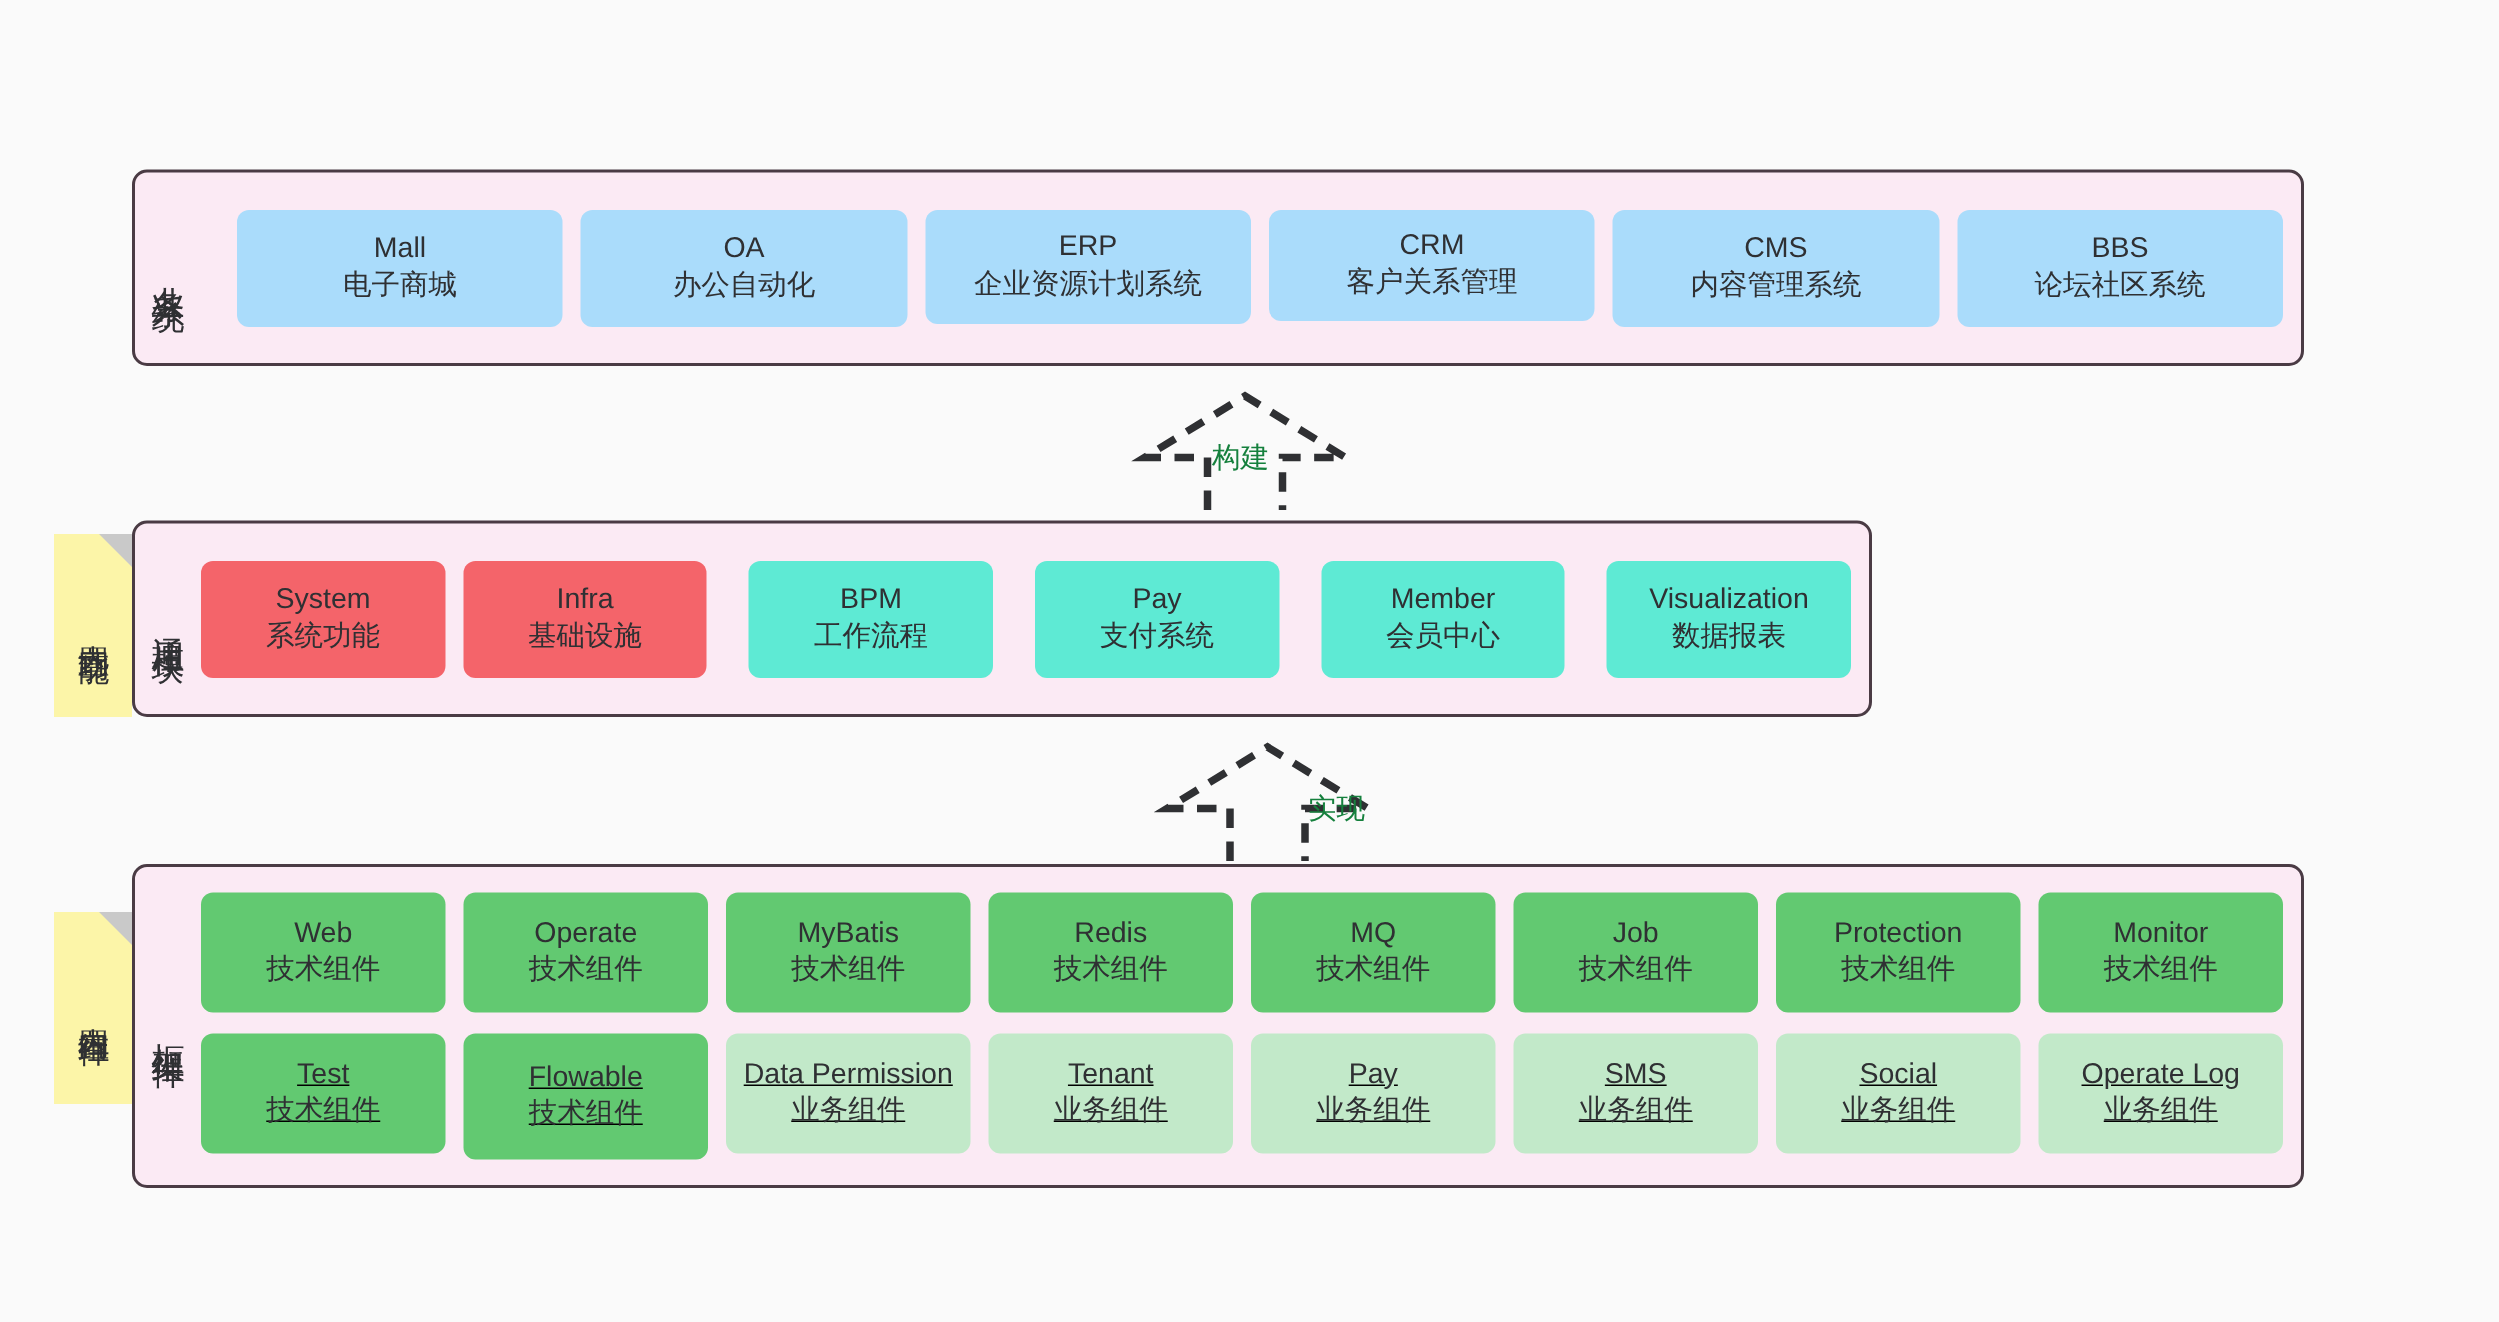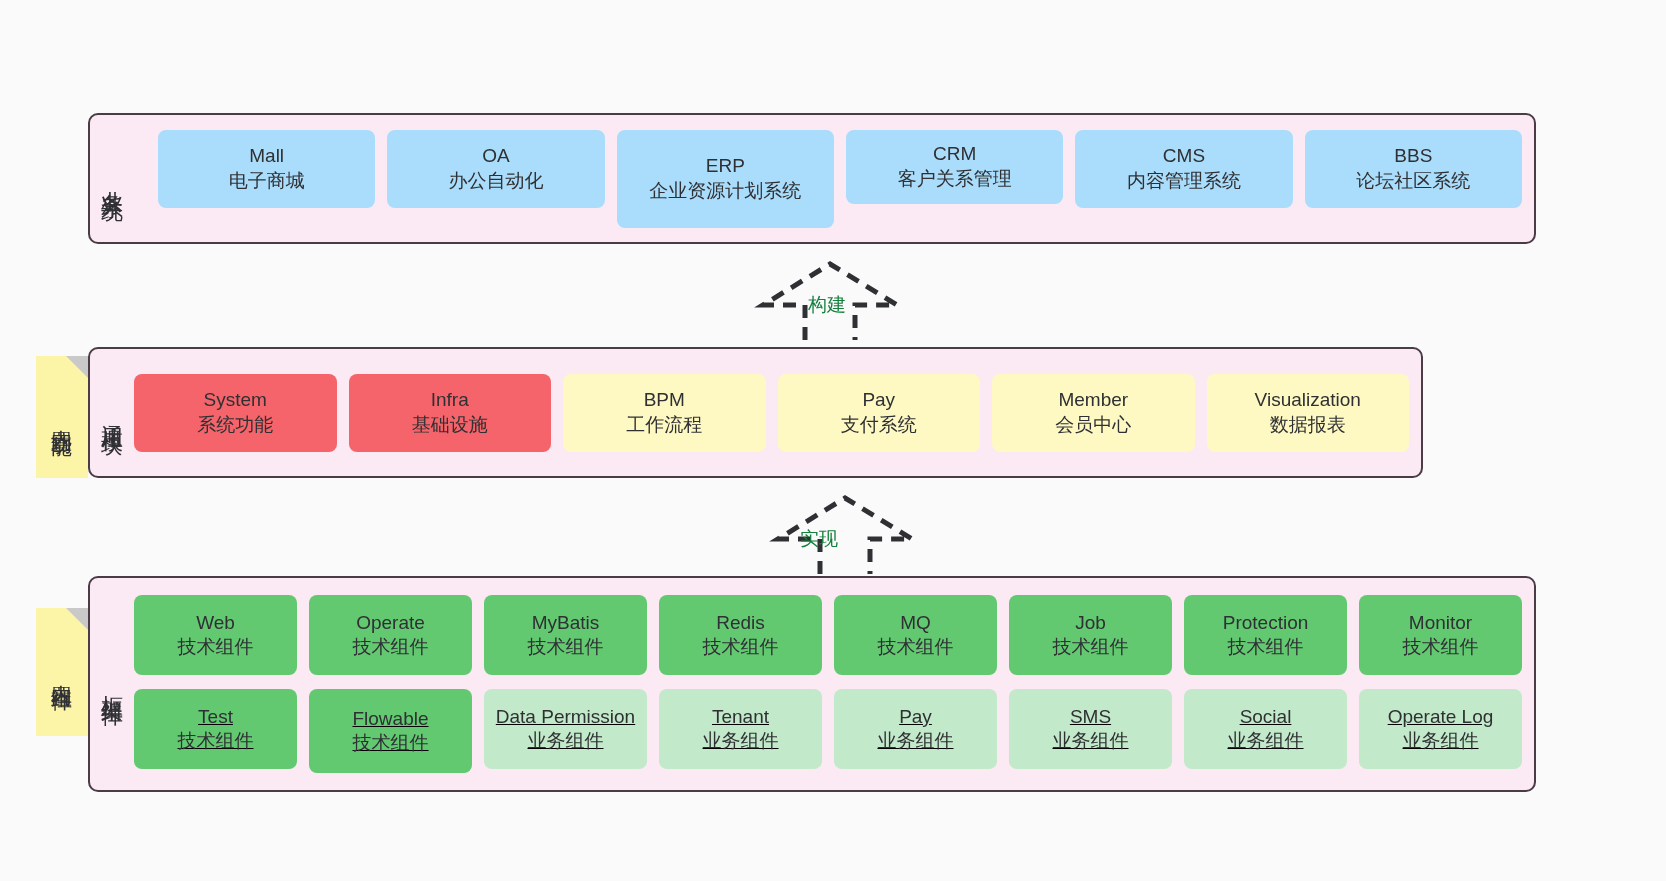--- a/index.html
+++ b/index.html
@@ -68,21 +68,21 @@
     font-size: 19px;
     line-height: 1.28;
     padding: 6px 6px;
     user-select: none;
   }
   .card .t1 { display: block; }
   .card .t2 { display: block; }
 
   .card.blue       { background: #aadcfb; }
   .card.red        { background: #f4646a; }
-  .card.pink       { background: #fef9c3; }
+  .card.pink       { background: #5eead4; margin-left: 16px; }
   .card.green      { background: #62c971; }
   .card.greenlight { background: #c2e9c9; }
 
   
   .note {
     position: absolute;
     width: 52px;
     background: #fcf5a8;
     color: #2f3033;
     font-size: 21px;
@@ -129,21 +129,21 @@
     <div class="layer-body">
       <div class="row">
         <div class="card blue" style="height:78px">
           <span class="t1">Mall</span>
           <span class="t2">电子商城</span>
         </div>
         <div class="card blue" style="height:78px">
           <span class="t1">OA</span>
           <span class="t2">办公自动化</span>
         </div>
-        <div class="card blue" style="height:98px">
+        <div class="card blue" style="height:76px">
           <span class="t1">ERP</span>
           <span class="t2">企业资源计划系统</span>
         </div>
         <div class="card blue" style="height:74px">
           <span class="t1">CRM</span>
           <span class="t2">客户关系管理</span>
         </div>
         <div class="card blue" style="height:78px">
           <span class="t1">CMS</span>
           <span class="t2">内容管理系统</span>
@@ -159,21 +159,21 @@
   <svg class="arrow" style="left:745px; top:258px; width:170px; height:90px;" viewBox="0 0 170 90">
     <path d="M 60 82 L 60 47 L 18 47 L 85 6 L 152 47 L 110 47 L 110 82" fill="none" stroke="#2f3033" stroke-width="5" stroke-dasharray="13 9" stroke-linecap="butt"></path>
   </svg>
   <div class="arrow-label" style="left:808px; top:292px;">构建</div>
 
   <div class="note" style="left:36px; top:356px; height:122px;">
     <span class="fold"></span>
     <span>内置功能</span>
   </div>
 
-  <div class="layer" id="layer-common" style="left:88px; top:347px; width:1335px; height:131px;">
+  <div class="layer" id="layer-common" style="left:88px; top:347px; width:1160px; height:131px;">
     <div class="layer-label">通用模块</div>
     <div class="layer-body">
       <div class="row">
         <div class="card red" style="height:78px">
           <span class="t1">System</span>
           <span class="t2">系统功能</span>
         </div>
         <div class="card red" style="height:78px">
           <span class="t1">Infra</span>
           <span class="t2">基础设施</span>
@@ -194,21 +194,21 @@
           <span class="t1">Visualization</span>
           <span class="t2">数据报表</span>
         </div>
       </div>
     </div>
   </div>
 
   <svg class="arrow" style="left:760px; top:492px; width:170px; height:90px;" viewBox="0 0 170 90">
     <path d="M 60 82 L 60 47 L 18 47 L 85 6 L 152 47 L 110 47 L 110 82" fill="none" stroke="#2f3033" stroke-width="5" stroke-dasharray="13 9" stroke-linecap="butt"></path>
   </svg>
-  <div class="arrow-label" style="left:800px; top:526px;">实现</div>
+  <div class="arrow-label" style="left:872px; top:526px;">实现</div>
 
   <div class="note" style="left:36px; top:608px; height:128px;">
     <span class="fold"></span>
     <span>内置组件</span>
   </div>
 
   <div class="layer" id="layer-framework" style="left:88px; top:576px; width:1448px; height:216px;">
     <div class="layer-label">框架组件</div>
     <div class="layer-body">
       <div class="row">

